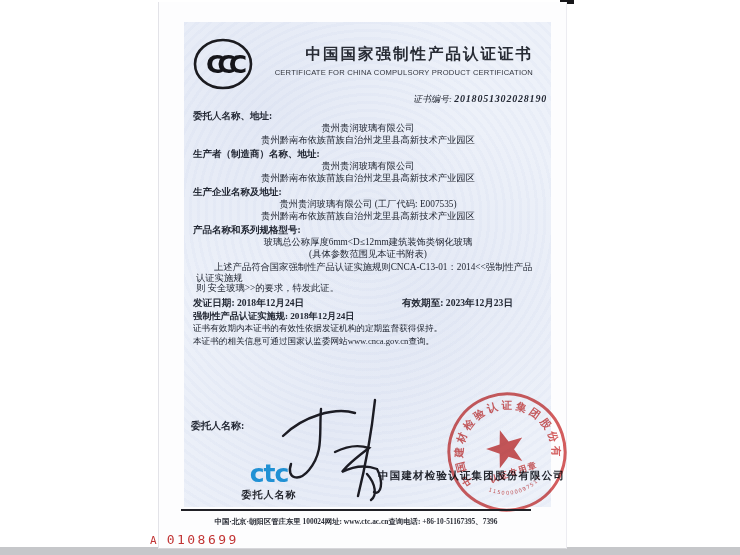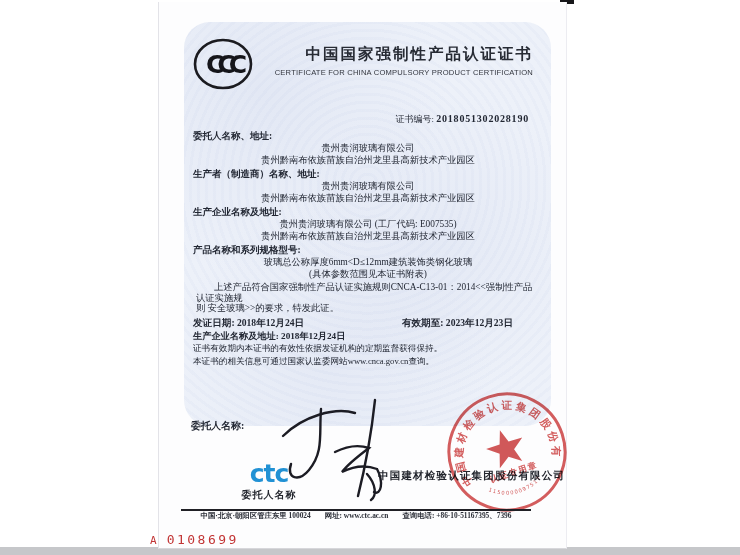--- a/index.html
+++ b/index.html
@@ -2,35 +2,35 @@
 <html><head>
 <meta charset="utf-8">
 <style>
   html,body{margin:0;padding:0;background:#ffffff;}
   .photo{position:relative;width:740px;height:555px;background:#ffffff;overflow:hidden;
          font-family:"Liberation Serif","DejaVu Serif",serif;color:#222733;}
   .corner-mark{position:absolute;left:560px;top:0;width:14px;height:4px;background:#17171a;}
   .scan-bar{position:absolute;left:0;bottom:0;width:740px;height:8px;background:#c6c7ca;}
   .paper{position:absolute;left:158px;top:2px;width:407px;height:546px;background:#fdfdfe;
          border-left:1px solid #e3e3e8;border-right:1px solid #ececf1;border-bottom:1px solid #d7d7db;}
-  .cert{position:absolute;left:25px;top:20px;width:367px;height:404px;
+  .cert{position:absolute;left:25px;top:20px;width:367px;height:485px;
         background-color:#edf1f9;
         background-image:
           radial-gradient(circle at 22% 18%, rgba(150,165,210,0.12), transparent 42%),
           radial-gradient(circle at 70% 55%, rgba(150,165,210,0.10), transparent 45%),
           radial-gradient(circle at 40% 85%, rgba(150,165,210,0.10), transparent 40%),
-          repeating-radial-gradient(circle at 50% 40%, rgba(130,150,205,0.045) 0 3px, transparent 3px 8px); border-radius: 26px;}
+          repeating-radial-gradient(circle at 50% 40%, rgba(130,150,205,0.045) 0 3px, transparent 3px 8px);}
   .hdr{display:flex;align-items:flex-start;padding-top:14px;}
   .ccc{width:62px;height:56px;margin-left:8px;flex:0 0 auto;}
   .titles{flex:1;text-align:right;padding-top:8px;padding-right:18px;}
   .title-cn{font-family:"Liberation Sans","DejaVu Sans",sans-serif;font-weight:bold;
             font-size:15.5px;letter-spacing:2px;color:#272b34;}
   .title-en{font-family:"Liberation Sans","DejaVu Sans",sans-serif;font-size:7.6px;
             letter-spacing:.2px;color:#33363f;margin-top:3px;}
-  .certno{margin-top:20px;text-align:right;padding-right:22px;font-size:9px;line-height:13px;}
+  .certno{margin-top:0;text-align:right;padding-right:4px;font-size:9px;line-height:13px;font-style:italic;}
   .certno .num{font-weight:bold;font-size:10px;letter-spacing:.8px;}
   .fields{margin-top:4px;padding:0 8px 0 9px;}
   .f-label{font-weight:bold;font-size:9.5px;line-height:13px;text-align:left;}
   .f-line{font-size:9.3px;line-height:11.5px;text-align:center;}
   .field{margin-bottom:2px;}
   .stmt{padding:0 10px 0 12px;font-size:9.3px;line-height:10.5px;white-space:pre-line;
         text-indent:18px;margin-top:1px;}
   .dates{display:flex;justify-content:space-between;padding:0 38px 0 9px;margin-top:3px;
          font-weight:bold;font-size:9.6px;line-height:12px;}
   .notes{padding:0 9px;margin-top:2px;font-size:8.6px;line-height:11.5px;}
@@ -41,21 +41,21 @@
   .ctcbox{position:absolute;left:55px;top:460px;width:110px;text-align:center;}
   .ctc-word{font-family:"DejaVu Sans","Liberation Sans",sans-serif;font-weight:bold;
             font-size:25px;line-height:24px;color:#2191d4;letter-spacing:-1px;}
   .ctc-cap{font-weight:bold;font-size:10px;letter-spacing:1px;color:#23262e;margin-top:2px;
            font-family:"Liberation Sans","DejaVu Sans",sans-serif;}
   .issuer{position:absolute;left:219px;top:467px;font-weight:bold;font-size:10.5px;
           letter-spacing:1.2px;color:#23262e;white-space:nowrap;}
   .seal{position:absolute;left:282px;top:384px;width:132px;height:132px;
         mix-blend-mode:multiply;opacity:.88;transform:rotate(-18deg);}
   .footer{position:absolute;left:22px;top:507px;width:350px;border-top:2px solid #202026;
-          padding-top:0;display:flex;justify-content:center;gap:14px;white-space:nowrap;
+          padding-top:6px;display:flex;justify-content:center;gap:0;white-space:nowrap;
           font-size:7.4px;font-weight:bold;color:#2a2d36;}
   .serial{position:absolute;left:150px;top:532px;color:#c23535;
           font-family:"DejaVu Sans Mono","Liberation Mono",monospace;font-size:13px;}
   .serial .pfx{font-size:11px;margin-right:10px;letter-spacing:0;}
   .serial .dg{letter-spacing:2.5px;}
 </style>
 </head>
 <body>
 
 <div class="photo">
@@ -103,21 +103,21 @@
 
       <div class="stmt">上述产品符合国家强制性产品认证实施规则CNCA-C13-01：2014&lt;&lt;强制性产品认证实施规
 则 安全玻璃&gt;&gt;的要求，特发此证。</div>
 
       <div class="dates">
         <span><span>发证日期: </span><span>2018年12月24日</span></span>
         <span><span>有效期至: </span><span>2023年12月23日</span></span>
       </div>
 
       <div class="notes">
-        <div class="note b">生产企业名称及地址: 2018年12月24日</div>
+        <div class="note b">强制性产品认证实施规: 2018年12月24日</div>
         <div class="note">证书有效期内本证书的有效性依据发证机构的定期监督获得保持。</div>
         <div class="note">本证书的相关信息可通过国家认监委网站www.cnca.gov.cn查询。</div>
       </div>
     </div>
 
     <div class="signer">委托人名称:</div>
 
     <svg class="sig" viewBox="0 0 150 108">
       <g fill="none" stroke="#1c1c24" stroke-width="2.4" stroke-linecap="round">
         <path d="M 20,42 C 40,22 72,13 92,19"></path>

